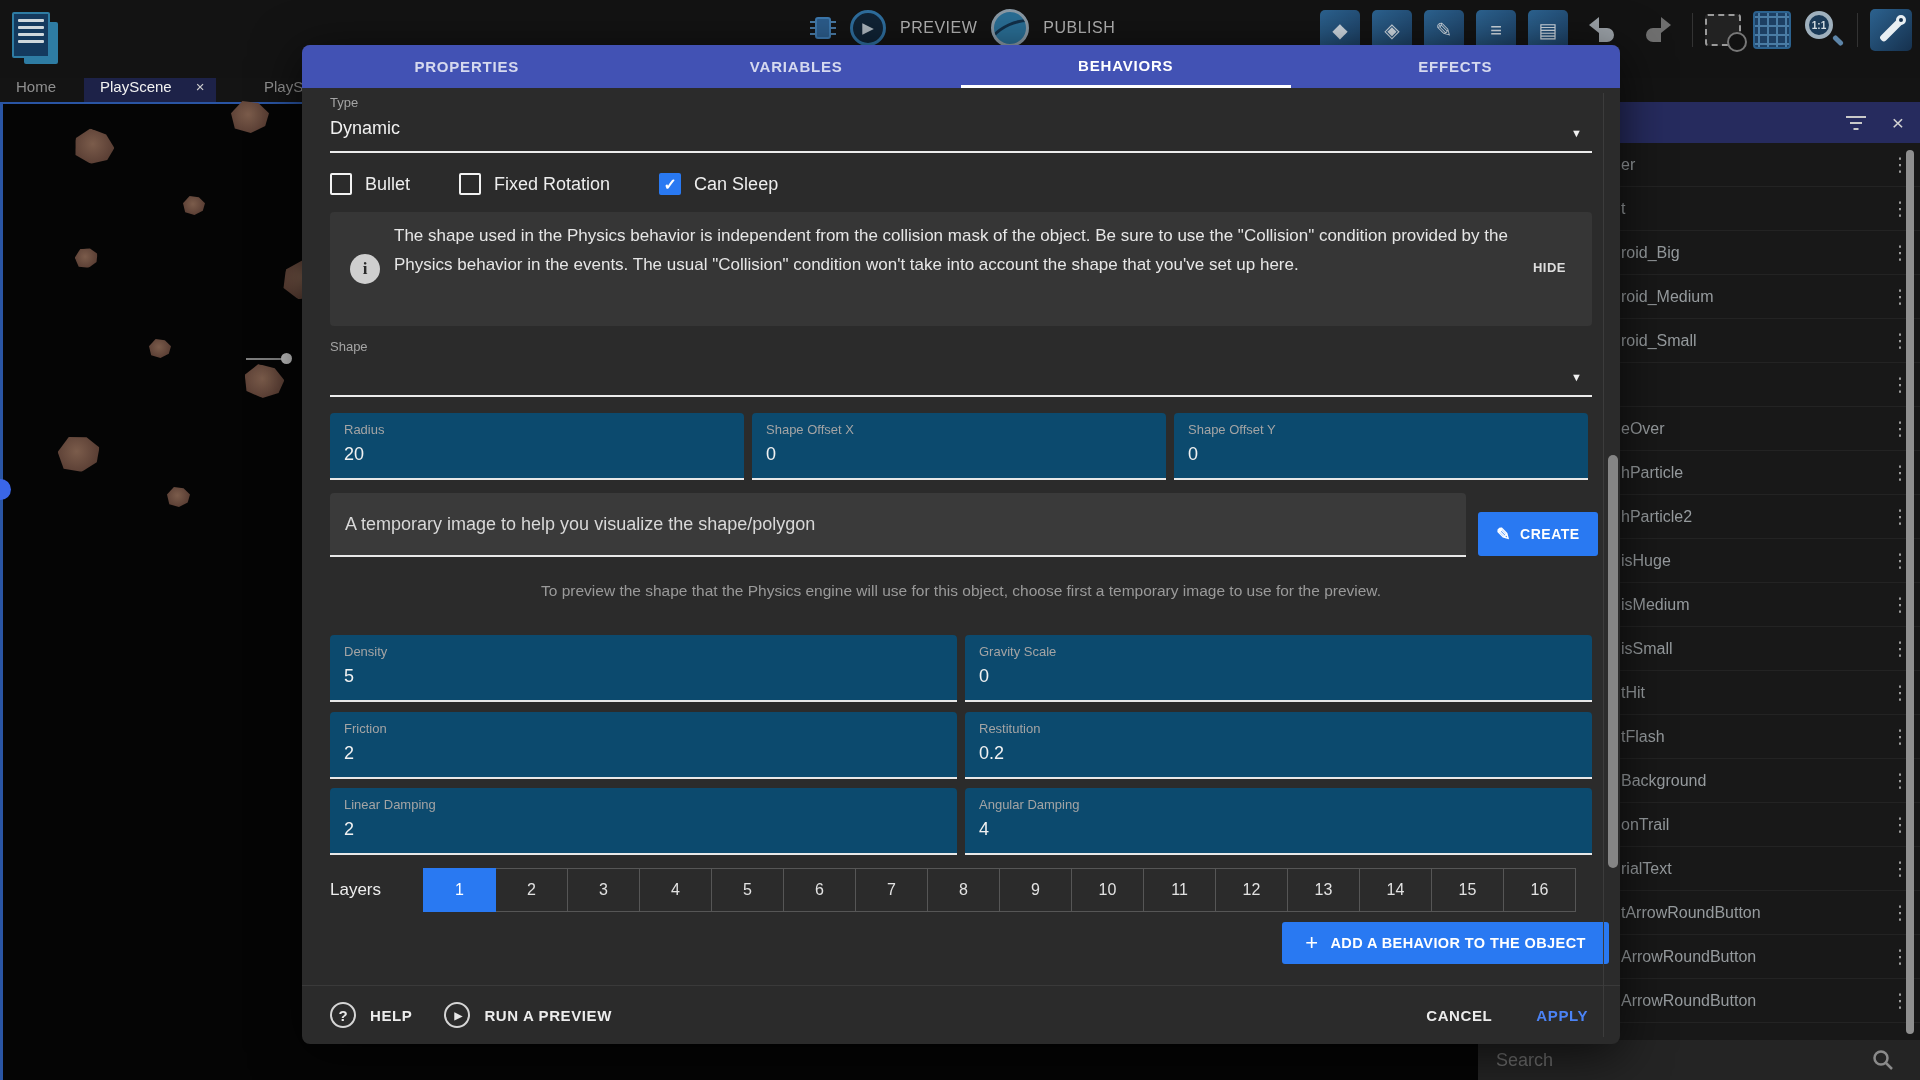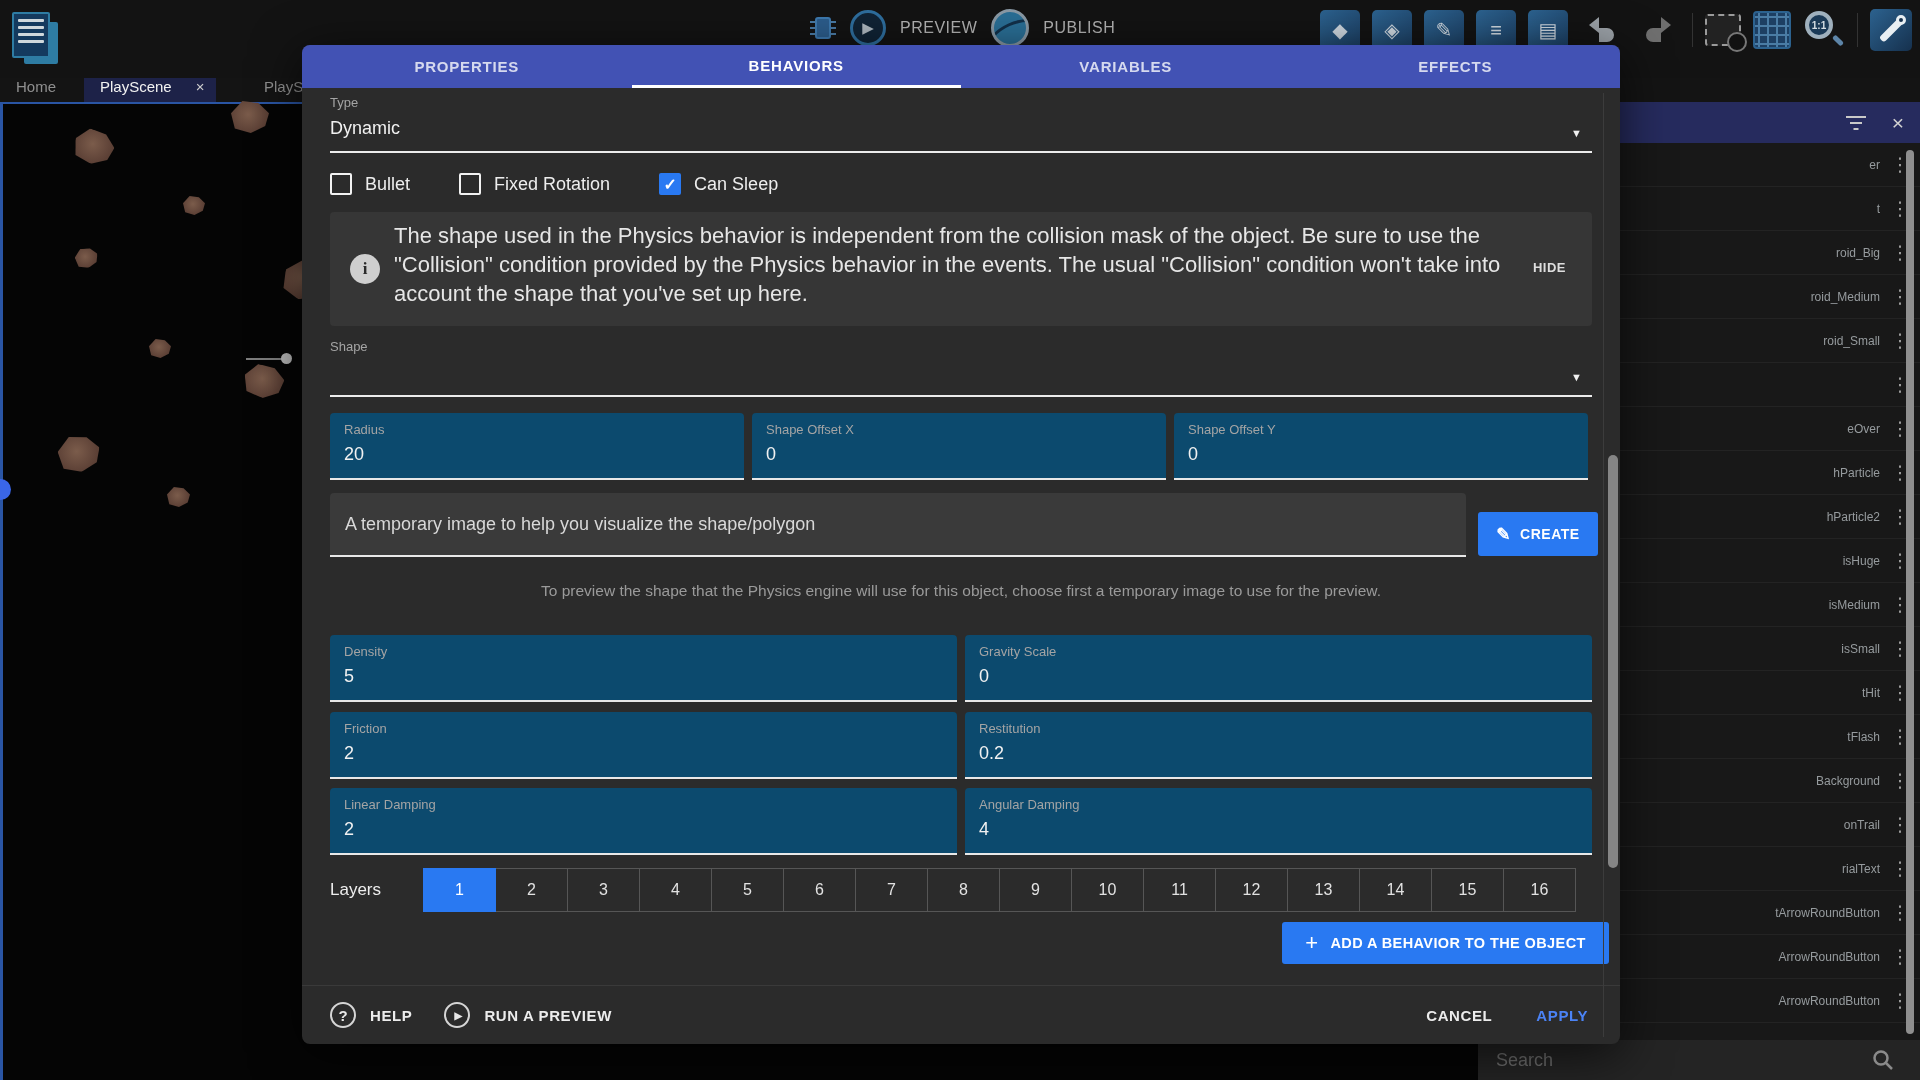--- a/index.html
+++ b/index.html
@@ -51,21 +51,21 @@
   .panel{position:absolute;left:1478px;top:102px;width:442px;height:978px;background:#181818;z-index:10;}
   .panel-header{position:absolute;left:0;top:0;width:442px;height:41px;background:#262b5e;display:flex;align-items:center;justify-content:flex-end;gap:26px;padding-right:16px;}
   .filter-ico{width:20px;height:14px;position:relative;}
   .filter-ico i{position:absolute;left:50%;transform:translateX(-50%);height:2px;background:#c9c9c9;display:block;}
   .filter-ico i:nth-child(1){top:0;width:20px;}
   .filter-ico i:nth-child(2){top:6px;width:12px;}
   .filter-ico i:nth-child(3){top:12px;width:5px;}
   .panel-close{color:#d2d2d2;font-size:21px;line-height:1;}
   .plist{position:absolute;left:0;top:41px;width:442px;}
   .prow{height:44px;display:flex;align-items:center;border-bottom:1px solid rgba(255,255,255,0.05);}
-  .prow .plabel{padding-left:143px;color:#969b9e;font-size:12px;white-space:nowrap;overflow:hidden;flex:1;text-align:right;}
+  .prow .plabel{padding-left:143px;color:#969b9e;font-size:16px;white-space:nowrap;overflow:hidden;flex:1;}
   .prow .kebab{width:40px;text-align:center;color:#9f9f9f;font-size:19px;letter-spacing:0;}
   .panel-scroll{position:absolute;left:428px;top:48px;width:8px;height:884px;border-radius:4px;background:#8f8f8f;}
   .searchbar{position:absolute;left:0;top:938px;width:442px;height:40px;background:#242424;display:flex;align-items:center;}
   .searchbar input{background:transparent;border:none;outline:none;color:#ffffff;font-size:18px;padding-left:18px;width:360px;}
   .searchbar input::placeholder{color:#6e6e6e;}
   .search-ico{position:absolute;right:26px;top:9px;}
 
   
   .modal{position:absolute;left:302px;top:45px;width:1318px;height:999px;background:#2b2b2b;border-radius:8px;z-index:30;box-shadow:0 10px 50px rgba(0,0,0,.65);}
   .dlg-tabs{position:absolute;left:0;top:0;width:1318px;height:43px;background:#4252b4;border-radius:8px 8px 0 0;display:flex;}
@@ -78,21 +78,21 @@
   .dd-arrow{position:absolute;right:10px;bottom:12px;font-size:11px;color:#f0f0f0;}
 
   .checkrow{position:absolute;left:28px;top:122px;height:34px;display:flex;align-items:center;gap:49px;}
   .chk{display:flex;align-items:center;gap:13px;}
   .box{width:22px;height:22px;border:2px solid #f2f2f2;border-radius:2px;display:flex;align-items:center;justify-content:center;}
   .box.checked{background:#2979f2;border-color:#2979f2;color:#fff;font-size:16px;font-weight:bold;}
   .chk-label{font-size:18px;color:#ededed;}
 
   .infobox{position:absolute;left:28px;top:167px;width:1262px;height:114px;background:#363636;border-radius:4px;}
   .info-ico{position:absolute;left:20px;top:42px;width:30px;height:30px;border-radius:50%;background:#cfcfcf;color:#2b2b2b;font-size:17px;font-weight:bold;display:flex;align-items:center;justify-content:center;font-family:"Liberation Serif",serif;}
-  .info-text{position:absolute;left:64px;top:9px;width:1130px;font-size:22px;line-height:29px;color:#e6e6e6;}
+  .info-text{position:absolute;left:64px;top:9px;width:1130px;font-size:17px;line-height:29px;color:#e6e6e6;}
   .hide-btn{position:absolute;right:26px;top:48px;font-size:13px;font-weight:bold;color:#dedede;letter-spacing:.5px;}
 
   .cols{position:absolute;left:28px;display:flex;gap:8px;width:1262px;}
   .numbox{background:#0c4a6e;border-bottom:2px solid #e8e8e8;border-radius:4px 4px 0 0;padding:9px 21px 0 14px;}
   .numbox .fvalue{margin-top:7px;}
   .w3{width:414px;height:67px;}
   .w2{width:627px;height:67px;}
 
   .temp-box{position:absolute;left:28px;top:448px;width:1136px;height:64px;background:#3a3a3a;border-bottom:2px solid #e8e8e8;border-radius:4px 4px 0 0;display:flex;align-items:center;padding-left:15px;color:#d8d8d8;font-size:18px;}
   .create-btn{position:absolute;left:1176px;top:467px;width:120px;height:44px;background:#2979f2;border-radius:3px;display:flex;align-items:center;justify-content:center;gap:9px;color:#fff;font-size:14px;font-weight:bold;letter-spacing:.5px;}
@@ -321,22 +321,22 @@
             <circle cx="9" cy="9" r="6.5" fill="none" stroke="#8a8a8a" stroke-width="2.5"></circle>
             <line x1="14" y1="14" x2="20" y2="20" stroke="#8a8a8a" stroke-width="2.5"></line>
           </svg>
       </span>
     </div>
   </div>
 
   <div class="modal">
     <div class="dlg-tabs">
       <div class="dlg-tab">PROPERTIES</div>
+      <div class="dlg-tab">VARIABLES</div>
       <div class="dlg-tab active">BEHAVIORS</div>
-      <div class="dlg-tab">VARIABLES</div>
       <div class="dlg-tab">EFFECTS</div>
     </div>
 
     <div class="field-plain" style="top:50px;height:58px;">
       <div class="flabel">Type</div>
       <div class="fvalue">Dynamic</div>
       <span class="dd-arrow">▼</span>
     </div>
 
     <div class="checkrow">

